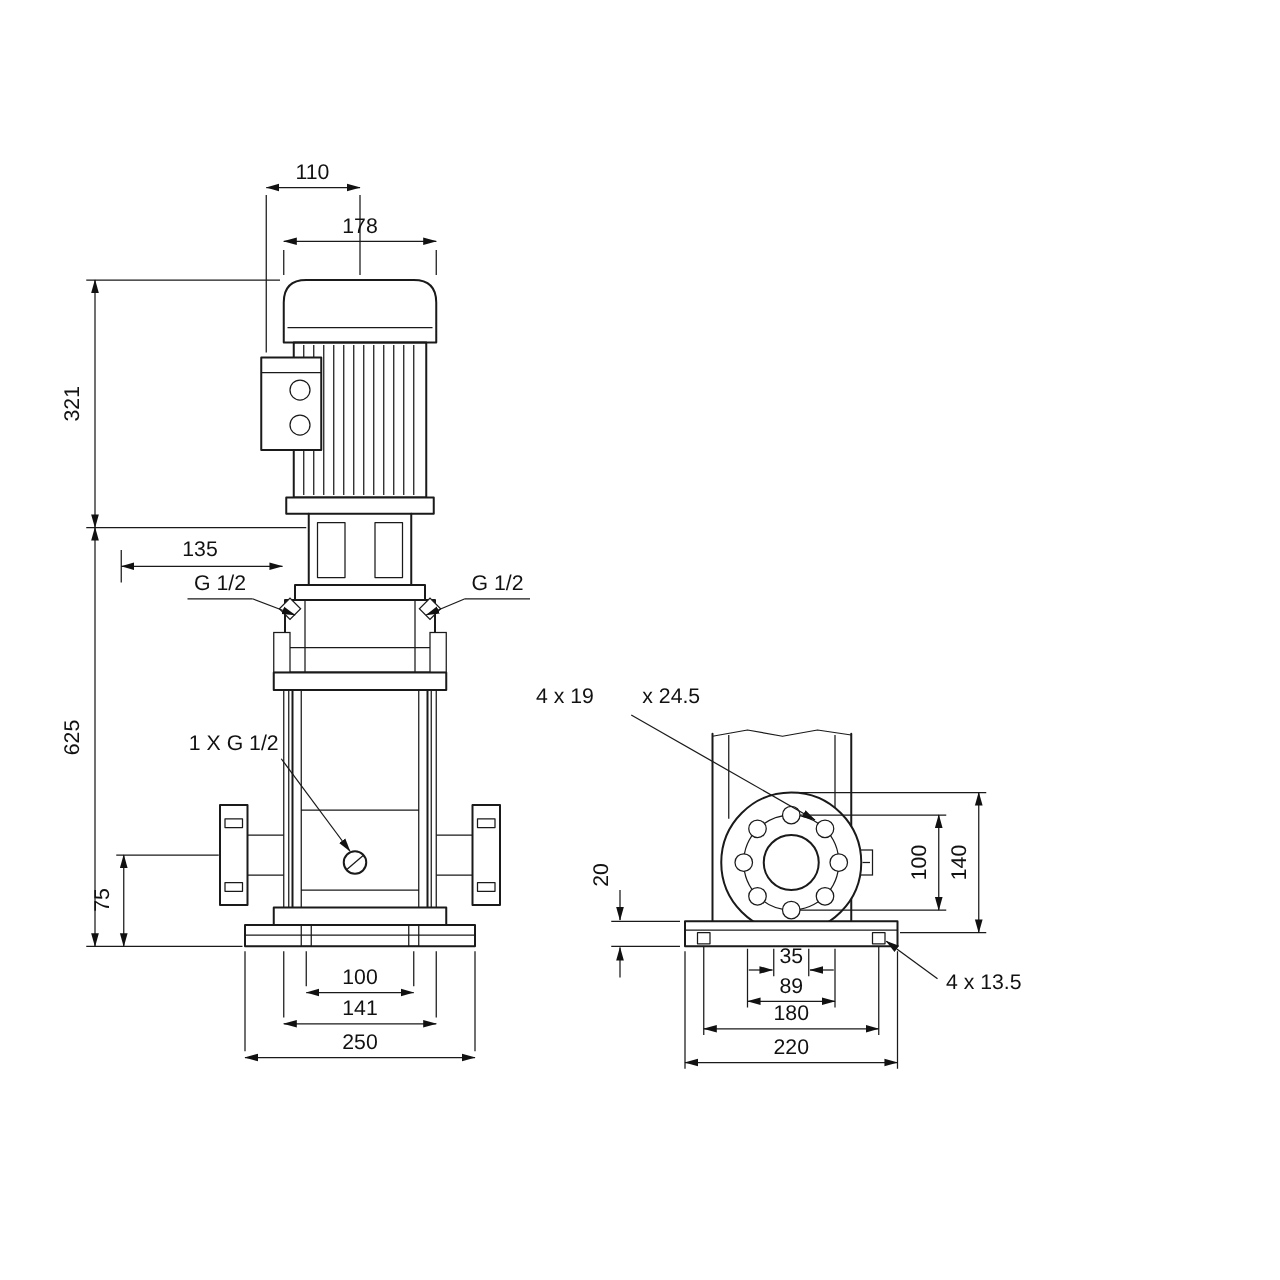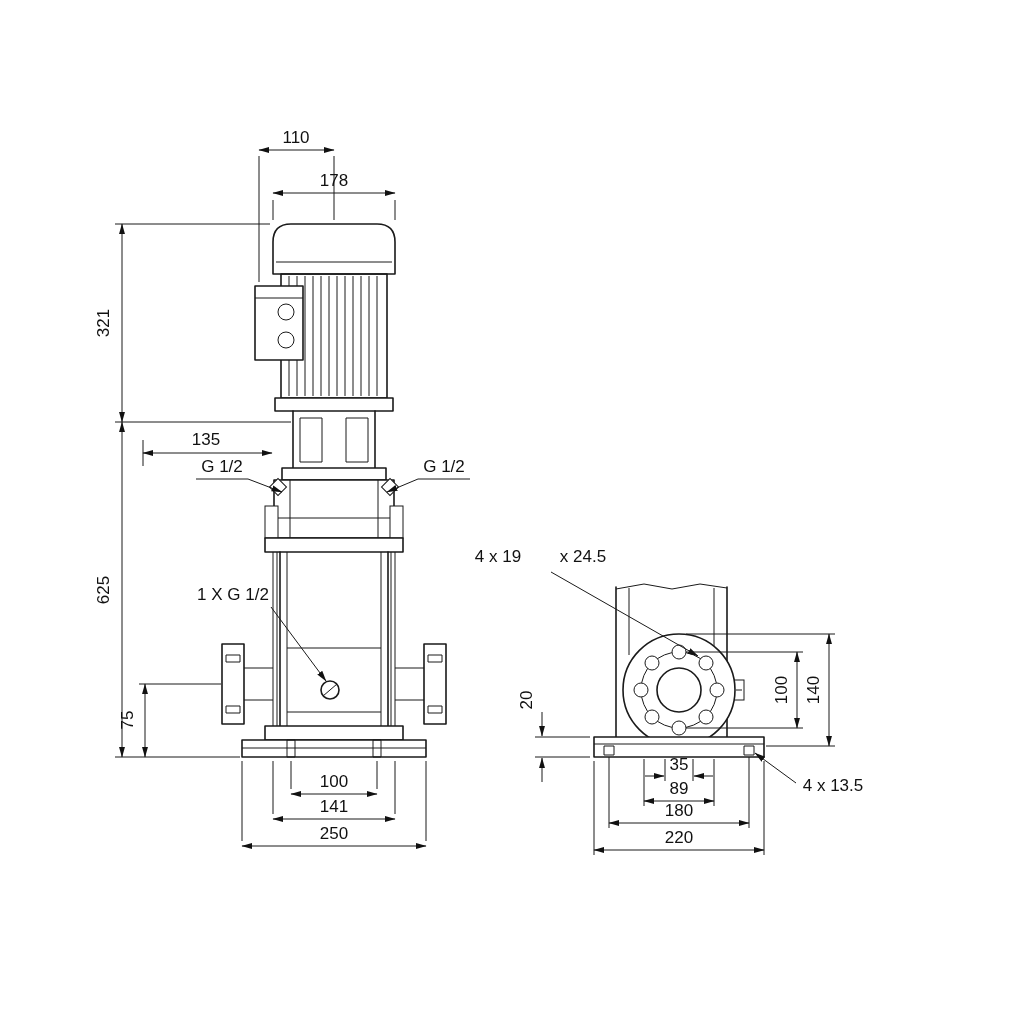--- a/index.html
+++ b/index.html
@@ -1,16 +1,16 @@
 <!DOCTYPE html>
 <html><head>
 <meta charset="utf-8">
 <style>
   html,body{margin:0;padding:0;background:#fff;}
-  .stage{width:884px;height:1024px;position:relative;background:#fff;overflow:hidden;margin-left:46px;}
+  .stage{width:884px;height:1024px;position:relative;background:#fff;overflow:hidden;}
   svg{display:block;}
   .o  {fill:none;stroke:#1a1a1a;stroke-width:1.6;stroke-linejoin:round;stroke-linecap:round;}
   .ow {fill:#fff;stroke:#1a1a1a;stroke-width:1.6;stroke-linejoin:round;}
   .t  {fill:none;stroke:#1a1a1a;stroke-width:1;stroke-linejoin:round;}
   .tw {fill:#fff;stroke:#1a1a1a;stroke-width:1;}
   .d  {fill:none;stroke:#1a1a1a;stroke-width:1;}
   text.dim{font-family:"Liberation Sans",sans-serif;font-size:17px;fill:#111;text-anchor:middle;}
 </style>
 </head>
 <body>

